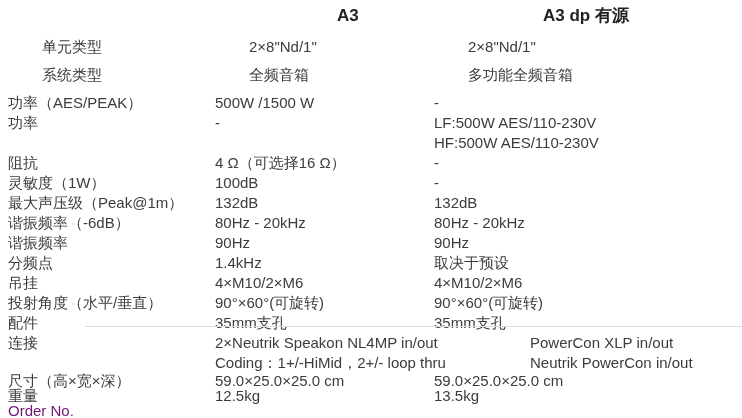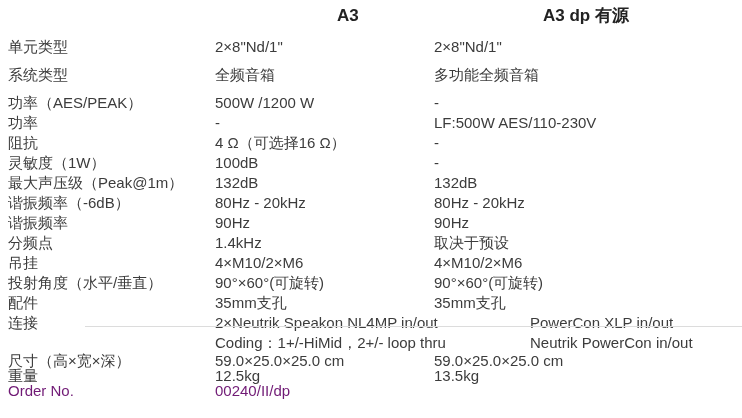--- a/index.html
+++ b/index.html
@@ -28,21 +28,21 @@
     color: #222222;
     font-size: 17px;
   }
   .header-row .hc1 { width: 215px; }
   .header-row .hc2 { width: 219px; box-sizing: border-box; padding-left: 122px; }
   .header-row .hc3 { flex: 1; box-sizing: border-box; padding-left: 109px; }
   .row {
     display: flex;
     line-height: 20px;
   }
-  .row.gap { margin-bottom: 8px; }
+  .row.gap { margin-bottom: 8px; padding-left: 34px; }
   .row.tight { line-height: 15px; align-items: center; }
   .row.muted { color: #701a75; }
   .c1 {
     width: 215px;
     box-sizing: border-box;
     padding-left: 8px;
     white-space: nowrap;
   }
   .c2 {
     width: 219px;
@@ -83,30 +83,35 @@
   </div>
 
   <div class="row gap">
     <div class="c1">系统类型</div>
     <div class="c2">全频音箱</div>
     <div class="c3">多功能全频音箱</div>
   </div>
 
   <div class="row">
     <div class="c1">功率（AES/PEAK）</div>
-    <div class="c2">500W /1200 W</div>
+    <div class="c2">500W /1500 W</div>
     <div class="c3">-</div>
   </div>
 
   <div class="row">
     <div class="c1">功率</div>
     <div class="c2">-</div>
     <div class="c3">LF:500W AES/110-230V</div>
   </div>
 
+  <div class="row">
+    <div class="c1"></div>
+    <div class="c2"></div>
+    <div class="c3">HF:500W AES/110-230V</div>
+  </div>
 
   <div class="row">
     <div class="c1">阻抗</div>
     <div class="c2">4 Ω（可选择16 Ω）</div>
     <div class="c3">-</div>
   </div>
 
   <div class="row">
     <div class="c1">灵敏度（1W）</div>
     <div class="c2">100dB</div>
@@ -174,18 +179,17 @@
   </div>
 
   <div class="row tight">
     <div class="c1">重量</div>
     <div class="c2">12.5kg</div>
     <div class="c3">13.5kg</div>
   </div>
 
   <div class="row tight muted">
     <div class="c1">Order No.</div>
-    <div class="c3">00240/II/dp</div>
   </div>
 </div>
 
   <div class="bottom-divider"></div>
 </div>
 
 </body></html>

